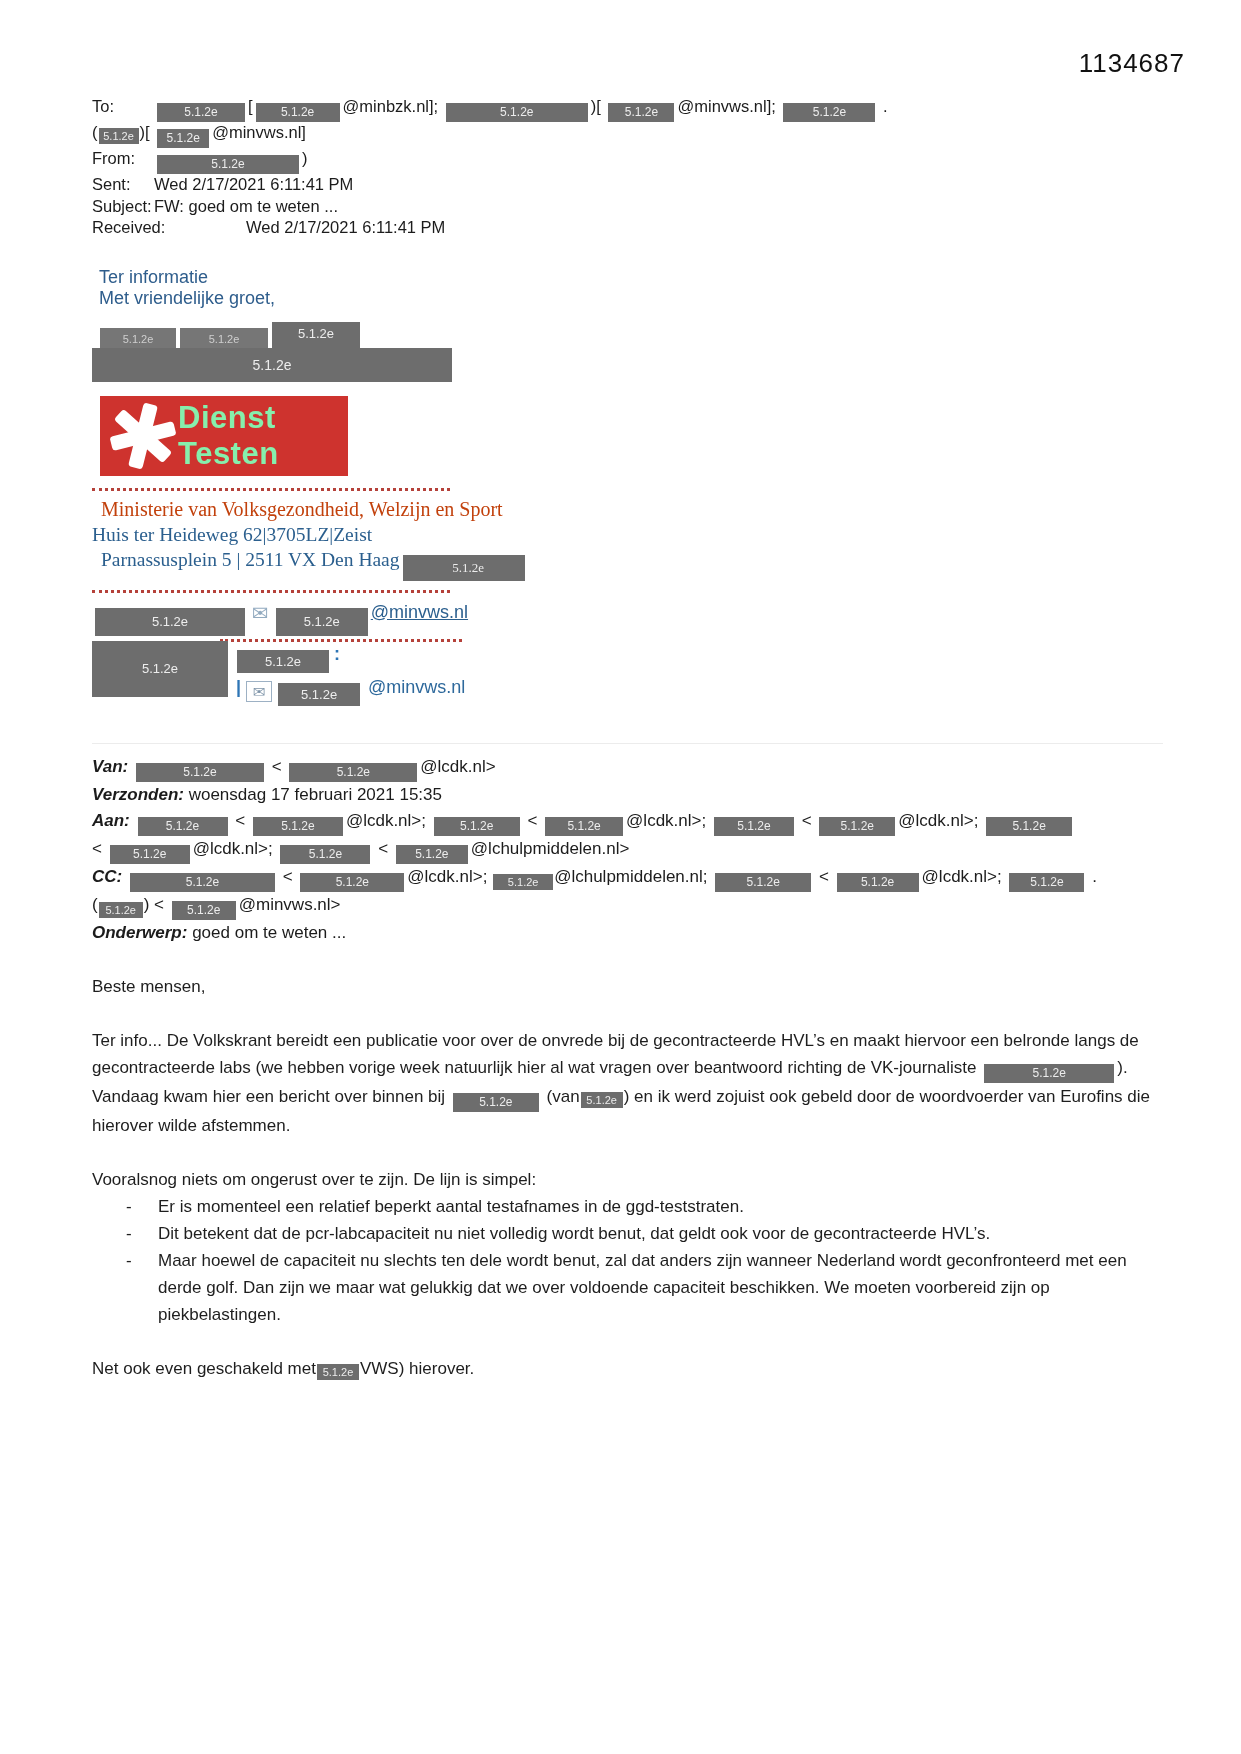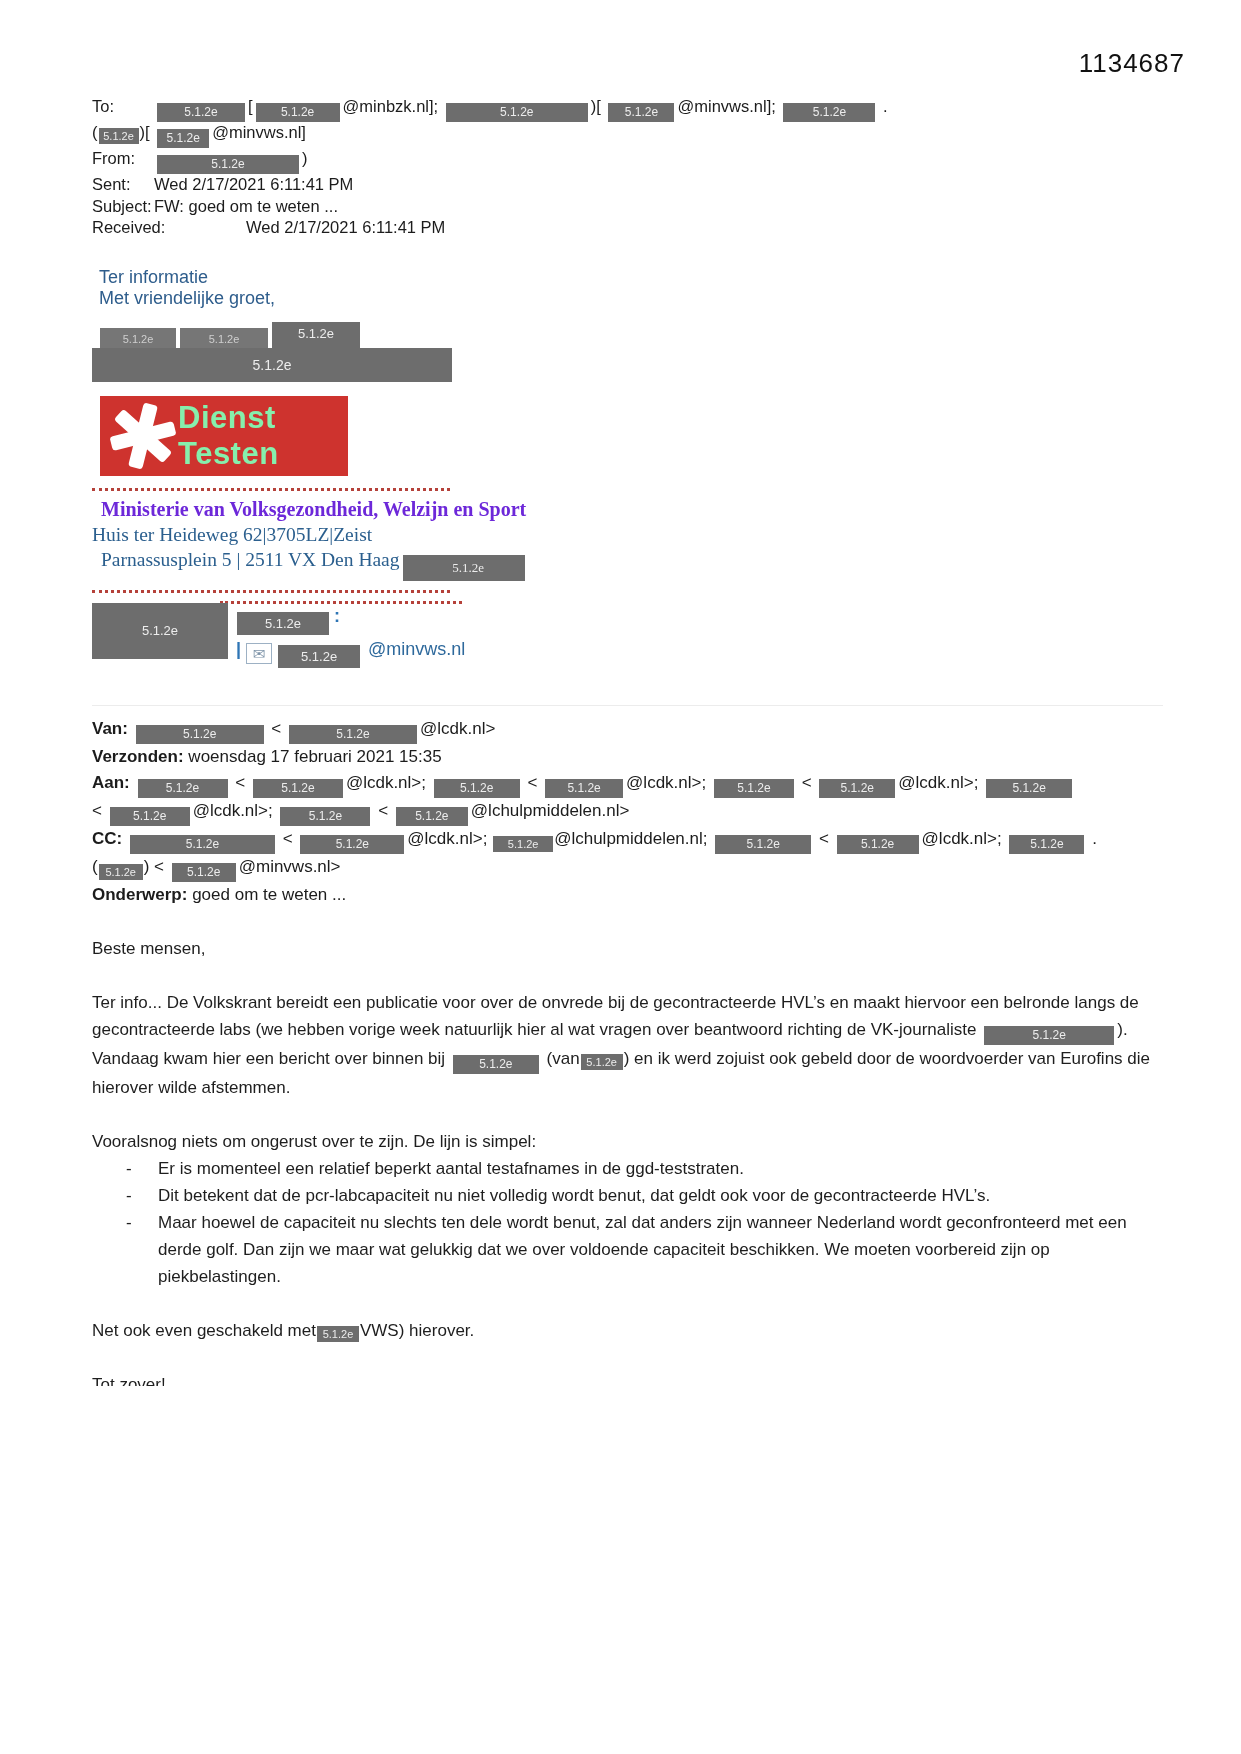--- a/index.html
+++ b/index.html
@@ -35,21 +35,21 @@
   
   .logo{width:248px;height:80px;background:#ce332e;margin:14px 0 0 8px;display:flex;align-items:center;}
   .logo-text{color:#86efac;font-weight:bold;font-size:31px;margin-left:2px;letter-spacing:0.5px;}
   .logo svg{margin-left:10px;flex:none;}
 
   
   .dotline{border-top:3px dotted #b5413a;width:358px;height:0;margin:0;}
   .dl1{margin-top:12px;}
   .dl2{margin-top:9px;}
   .sig{font-family:"Liberation Serif","DejaVu Serif",serif;color:#2b5f8e;font-size:19.5px;line-height:25px;}
-  .sig-ministry{font-weight:bold;color:#6d28d9;text-indent:9px;margin-top:6px;font-size:20px;}
+  .sig-ministry{font-weight:normal;color:#c2410c;text-indent:9px;margin-top:6px;font-size:20px;}
   .indent8{text-indent:9px;}
   .sig .chip{height:26px;line-height:26px;font-size:13px;vertical-align:-6px;}
   .sig-email{margin-top:8px;height:30px;font-size:18px;}
   .sig-email .chip{height:28px;line-height:28px;font-size:13px;vertical-align:-8px;}
   .env{display:inline-block;color:#93abc0;font-size:20px;margin:0 4px;vertical-align:-2px;}
   .env::before{content:"\2709";}
   .sig-link{color:#2b5f8e;text-decoration:underline;cursor:pointer;}
 
   .sig-block2{position:relative;height:64px;margin-top:8px;}
   .dl3{position:absolute;left:128px;top:0;width:242px;}
@@ -59,21 +59,21 @@
   .blue-mark{color:#2e75b5;font-weight:bold;margin:0 2px;}
   .env-boxed{border:1px solid #9db1c4;background:#fff;width:24px;height:19px;line-height:19px;text-align:center;
              font-size:15px;color:#7d93a8;margin:0 3px;vertical-align:-4px;}
   .b2-link{color:#2e699c;}
   .b2-r2{margin-top:4px;}
 
   hr.faint{border:none;border-top:1px solid #ececec;margin:40px 0 10px 0;width:1071px;}
 
   
   .fwd{font-size:17px;line-height:26px;}
-  .fwd b{font-weight:bold;}
+  .fwd b{font-weight:bold;font-style:italic;}
   .fwd .chip{vertical-align:-4px;}
 
   
   .mailbody{font-size:17px;line-height:27px;color:#1e1e1e;}
   .mailbody p{margin:0;}
   .p-gap{margin-top:27px !important;}
   .bullet{position:relative;padding-left:66px;}
   .bullet .marker{position:absolute;left:34px;top:0;}
   .groet-chip{display:block;width:92px;height:36px;line-height:36px;font-size:13px;margin:3px 0 0 0;}
 </style>
@@ -122,20 +122,21 @@
         </g>
       </svg>
       <span class="logo-text">Dienst Testen</span>
     </div>
 
     <div class="dotline dl1"></div>
     <div class="sig sig-ministry">Ministerie van Volksgezondheid, Welzijn en Sport</div>
     <div class="sig">Huis ter Heideweg 62|3705LZ|Zeist</div>
     <div class="sig indent8"><span>Parnassusplein 5 | 2511 VX Den Haag</span><span class="chip" style="width:122px">5.1.2e</span></div>
     <div class="dotline dl2"></div>
+    <div class="sig-email"><span class="chip" style="width: 150px;">5.1.2e</span><span class="env"></span><span class="chip" style="width: 92px;">5.1.2e</span><span class="sig-link">@minvws.nl</span></div>
 
     <div class="sig-block2">
       <div class="dotline dl3"></div>
       <span class="chip b2-big">5.1.2e</span>
       <div class="b2-col">
         <div class="b2-r1"><span class="chip" style="width:92px">5.1.2e</span><span class="blue-mark">:</span></div>
         <div class="b2-r2"><span class="blue-mark">|</span><span class="env env-boxed"></span><span class="chip" style="width:82px">5.1.2e</span> <span class="b2-link">@minvws.nl</span></div>
       </div>
     </div>
 

